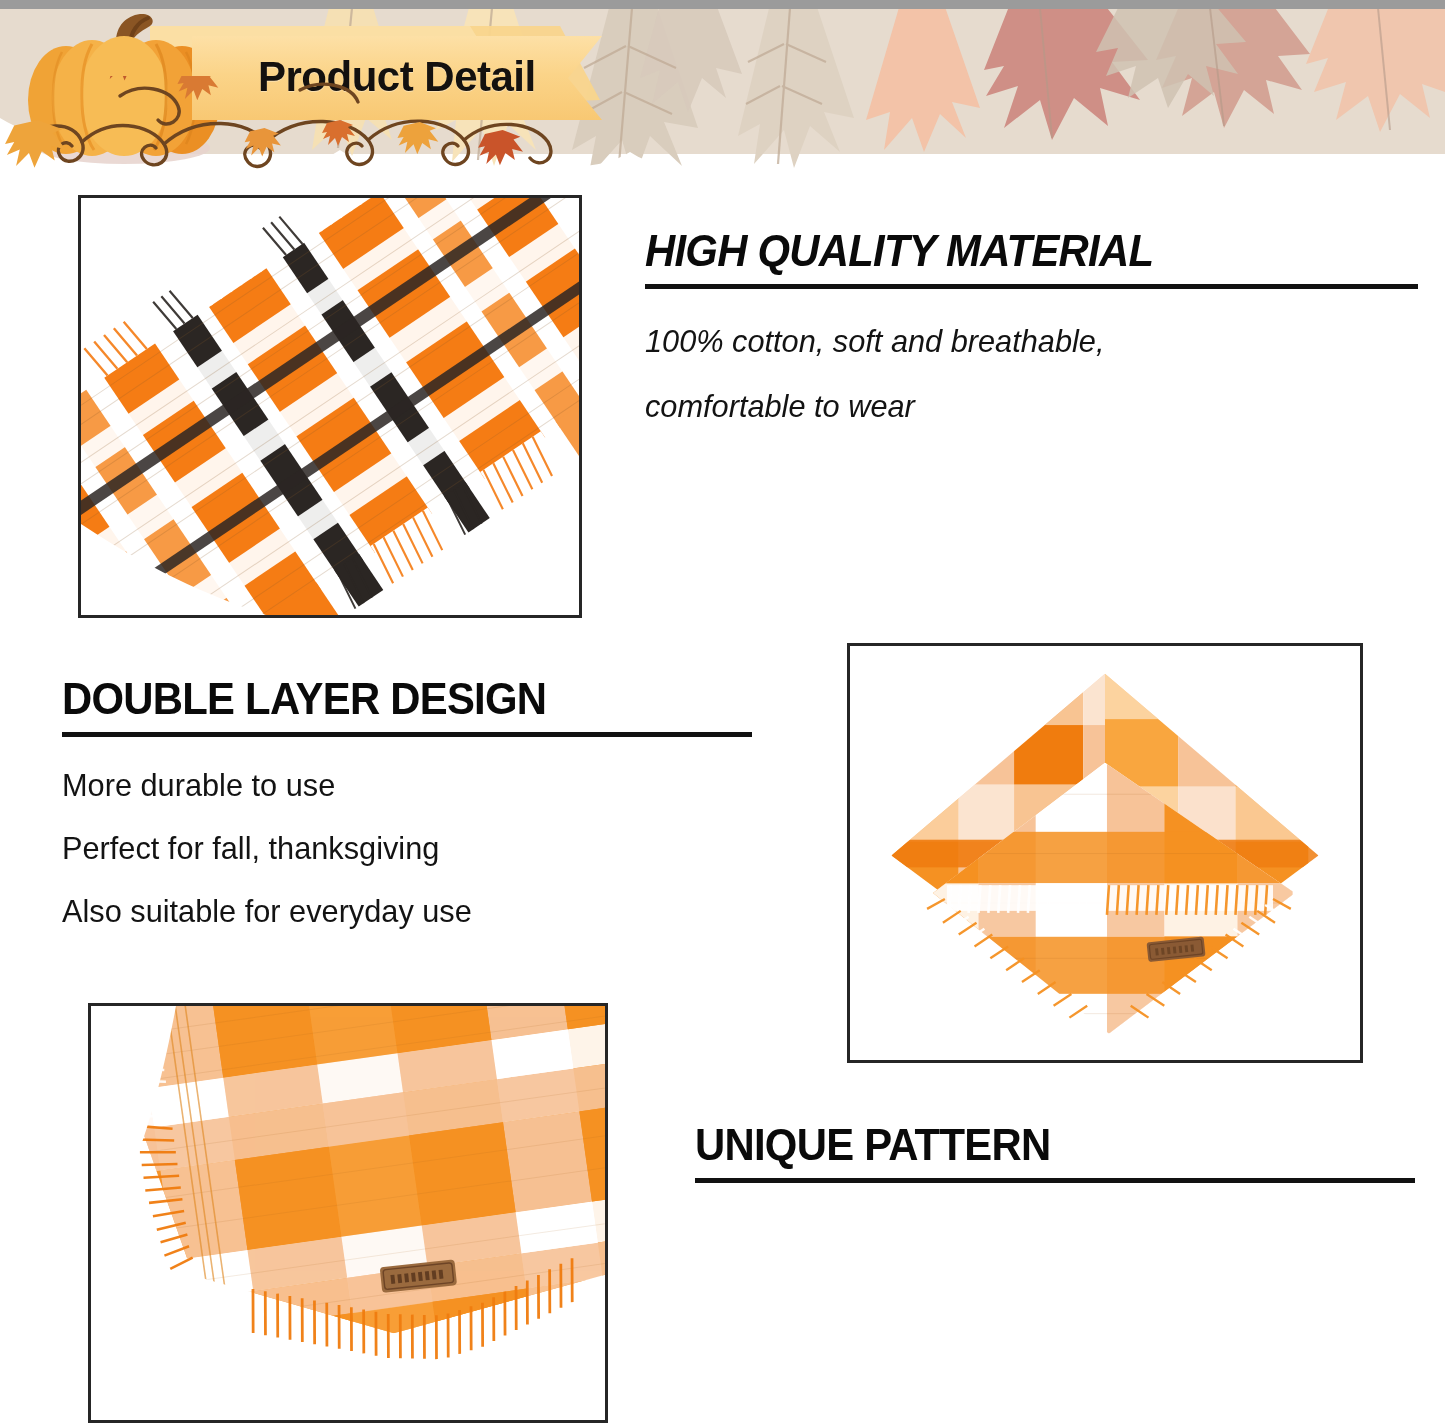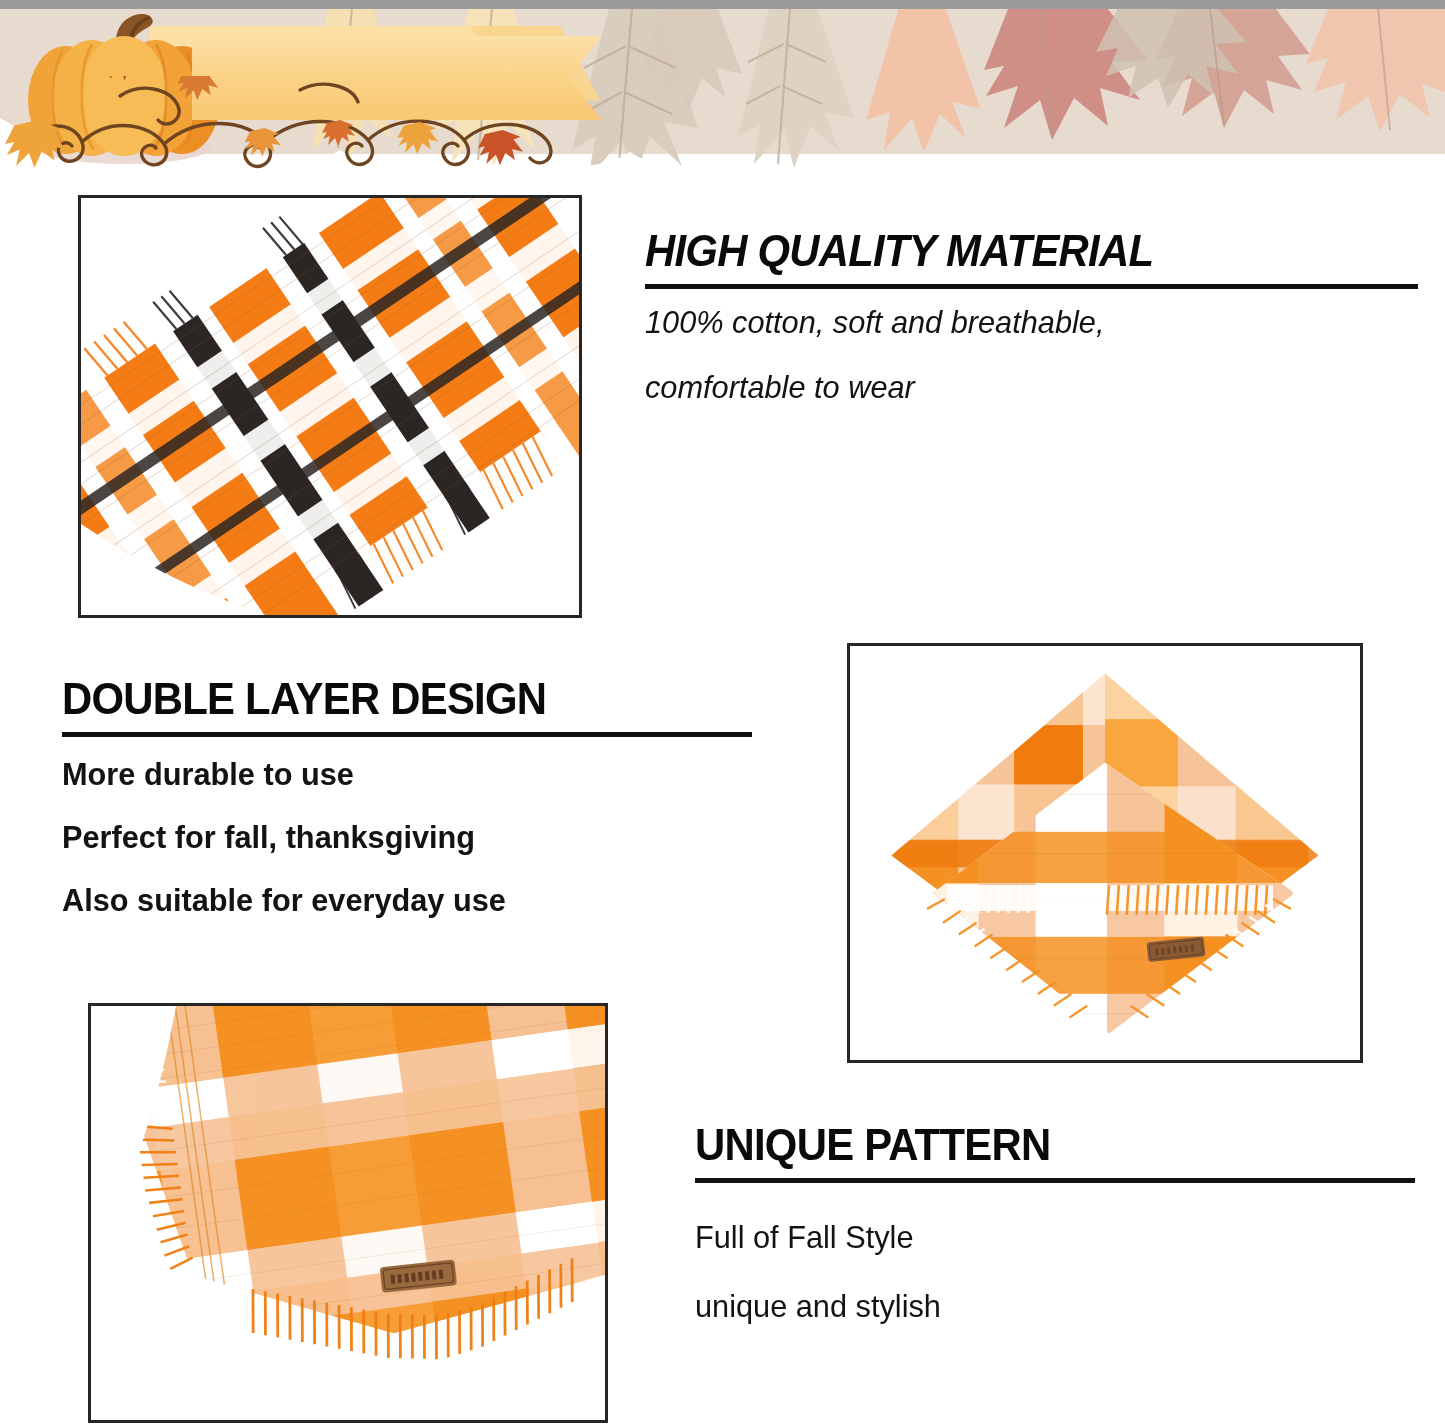--- a/index.html
+++ b/index.html
@@ -44,28 +44,28 @@
     font-weight:bold; font-size:45px; line-height:1.02;
     letter-spacing:-0.8px; color:#0a0a0a; white-space:nowrap;
     transform:scaleX(0.93); transform-origin:left center;
   }
   .rule { margin-top:10px; height:5px; background:#111; }
   .block p {
     font-family:"Liberation Sans", sans-serif;
     font-size:32px; line-height:1.16; color:#131313; white-space:nowrap;
     transform:scaleX(0.96); transform-origin:left center;
   }
-  .block .body { margin-top:15px; }
+  .block .body { margin-top:34px; }
   .block .body p + p { margin-top:28px; }
 
   .block-hq  { left:645px; top:228px;  width:773px;font-style:italic; }
   .block-dl  { left:62px;  top:676px;  width:690px; }
   .block-up  { left:695px; top:1110px; width:720px;margin-top:12px; }
 
-  .block-dl .body { margin-top:19px;font-weight:bold; }
+  .block-dl .body { margin-top:30px; }
   .block-dl .body p + p { margin-top:26px; }
   .block-up .body { margin-top:36px; }
   .block-up .body p + p { margin-top:32px; }
 </style>
 </head>
 <body>
 
 <div class="header">
 
   <div class="hdr-wash"></div>
@@ -157,20 +157,21 @@
     <svg viewBox="0 0 410 84" width="410" height="84" style="position:absolute;inset:0;">
       <defs>
         <linearGradient id="ribg" x1="0" y1="0" x2="0" y2="1">
           <stop offset="0%" stop-color="#fde0a6"></stop>
           <stop offset="45%" stop-color="#fbd489"></stop>
           <stop offset="100%" stop-color="#f8c873"></stop>
         </linearGradient>
       </defs>
       <path d="M0 0 L410 0 L376 42 L410 84 L0 84 Z" fill="url(#ribg)"></path>
     </svg>
+    <span class="ribbon-label">Product Detail</span>
   </div>
 
   <svg class="vines" viewBox="0 0 620 112">
     <g stroke="#6e4520" stroke-width="3.4" fill="none" stroke-linecap="round">
       <path d="M20 70 C 40 44, 74 44, 82 66 C 88 82, 68 92, 60 80 C 54 70, 66 62, 72 70"></path>
       <path d="M82 66 C 110 40, 150 48, 164 68 C 174 84, 154 96, 144 84 C 136 74, 150 64, 156 72"></path>
       <path d="M164 68 C 198 38, 248 44, 266 66 C 280 84, 258 98, 248 86 C 238 74, 254 64, 260 72"></path>
       <path d="M266 66 C 300 36, 350 42, 368 64 C 382 82, 360 96, 350 84 C 340 72, 356 62, 362 70"></path>
       <path d="M368 64 C 400 36, 446 42, 464 64 C 478 82, 456 96, 446 84 C 436 72, 452 62, 458 70"></path>
       <path d="M464 64 C 492 40, 534 46, 548 66 C 558 82, 540 94, 530 82"></path>
@@ -551,17 +552,13 @@
   <div class="body">
     <p>More durable to use</p>
     <p>Perfect for fall, thanksgiving</p>
     <p>Also suitable for everyday use</p>
   </div>
 </div>
 
 <div class="block block-up">
   <h2>UNIQUE PATTERN</h2>
   <div class="rule"></div>
-  <div class="body">
-    <p>Full of Fall Style</p>
-    <p>unique and stylish</p>
-  </div>
 </div>
 
 </body></html>

